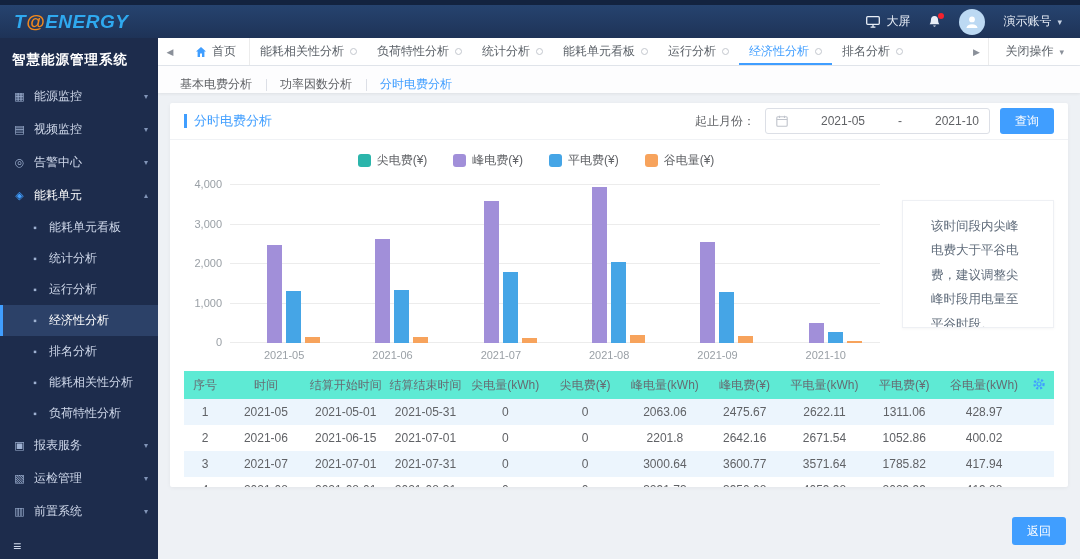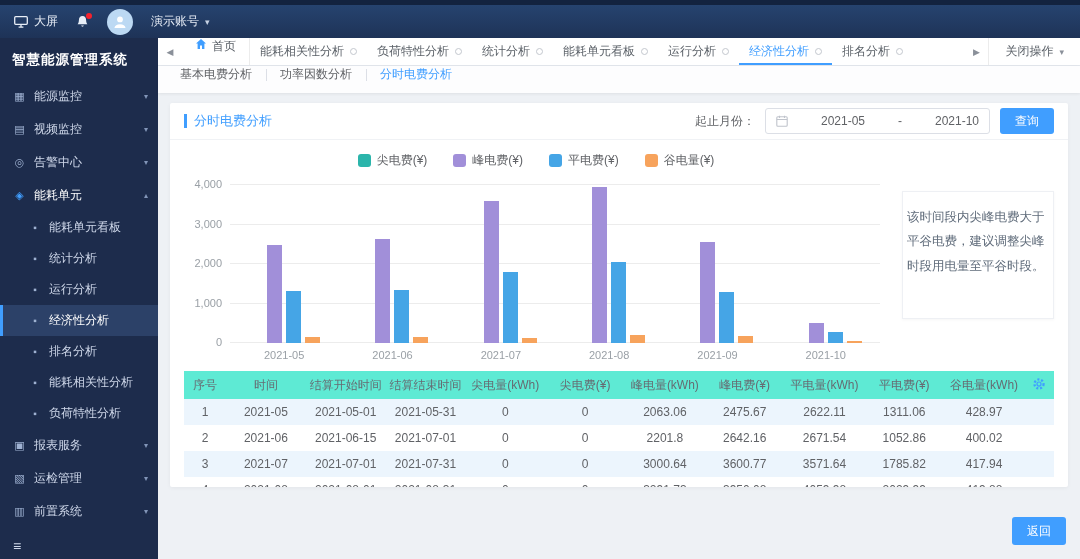--- a/index.html
+++ b/index.html
@@ -35,33 +35,33 @@
   .child-item .ci-icon { font-size:10px; color:#9fb2d2; width:12px; text-align:center; }
   .child-item.active { background:#2c4168; border-left:3px solid #409eff; padding-left:26px; color:#fff; }
   .collapse-btn { position:absolute; bottom:5px; left:13px; font-size:14px; color:#cfd8ea; cursor:pointer; }
 
   .main { flex:1; min-width:0; display:flex; flex-direction:column; }
 
   
   .tabbar { height:28px; background:#fff; display:flex; align-items:center;
     font-size:12px; color:#595f66; border-bottom:1px solid #e3e7ed; flex-shrink:0; }
   .arrow-btn { width:24px; text-align:center; color:#8a9099; font-size:9px; cursor:pointer; }
-  .tab-home { display:flex; gap:5px; padding:0 13px; height:100%;
+  .tab-home { display:flex; align-items:center; gap:5px; padding:0 13px; height:100%;
     border-right:1px solid #ececec; cursor:pointer; }
   .tab-list { display:flex; height:100%; overflow:hidden; }
   .tab-item { padding:0 10px; height:100%; display:flex; align-items:center; gap:6px;
     white-space:nowrap; cursor:pointer; }
   .tab-item.active { color:#409eff; box-shadow:inset 0 -2px 0 #409eff; }
   .close-dot { width:7px; height:7px; border:1px solid #c3c7ce; border-radius:50%; }
   .tabbar-right { margin-left:auto; display:flex; align-items:center; height:100%; }
   .close-ops { border-left:1px solid #ececec; padding:0 16px; height:100%;
     display:flex; align-items:center; gap:6px; cursor:pointer; }
 
   
-  .subtabs { height:27px; background:#fdfdfe; display:flex; align-items:flex-start; padding-left:8px;
+  .subtabs { height:27px; background:#fdfdfe; display:flex; align-items:flex-end; padding-left:8px;
     font-size:12px; color:#606266; box-shadow:0 1px 3px rgba(0,0,0,.07); position:relative; z-index:1; flex-shrink:0; }
   .subtab { padding:0 14px; position:relative; cursor:pointer; }
   .subtab + .subtab::before { content:""; position:absolute; left:0; top:50%; transform:translateY(-50%);
     width:1px; height:12px; background:#dcdfe6; }
   .subtab.active { color:#409eff; }
 
   
   .content { flex:1; padding:10px 12px 6px; display:flex; flex-direction:column; overflow:hidden; }
   .card { background:#fff; border-radius:2px; box-shadow:0 1px 4px rgba(0,0,0,.05); }
   .card-head { height:37px; display:flex; align-items:center; justify-content:space-between;
@@ -84,38 +84,41 @@
   .ytick { position:absolute; right:calc(100% + 8px); top:-6px; font-size:11px; color:#9aa0a6; white-space:nowrap; }
   .groups { position:absolute; inset:0; display:flex; }
   .bar-group { flex:1; display:flex; align-items:flex-end; justify-content:center; gap:4px; }
   .bar { width:15px; }
   .xlabels { display:flex; margin:6px 8px 0 46px; }
   .xlabel { flex:1; text-align:center; font-size:11px; color:#9aa0a6; }
 
   .suggest-col { width:152px; flex-shrink:0; margin-left:14px; margin-top:30px; }
   .sg-head { background:#d9ecff; color:#409eff; font-size:13px; height:28px; border-radius:2px;
     display:flex; align-items:center; gap:7px; padding:0 10px; }
-  .sg-body { margin-top:9px; border:1px solid #eef0f4; box-shadow:0 1px 3px rgba(0,0,0,.04);
-    padding:13px 4px; font-size:12.5px; color:#5f6b7a; line-height:1.95; height:128px; overflow:hidden; }
+  .sg-body { margin-top:18px; border:1px solid #eef0f4; box-shadow:0 1px 3px rgba(0,0,0,.04);
+    padding:13px 28px; font-size:12.5px; color:#5f6b7a; line-height:1.95; height:128px; overflow:hidden; }
 
   .table-wrap { margin:6px 14px 0; height:116px; overflow:hidden; padding-bottom:4px; }
   table { width:100%; border-collapse:collapse; table-layout:fixed; font-size:12px; color:#606266; }
   th { font-weight:normal; background:#5eead4; height:28px; color:#666b72; }
   td { height:26px; text-align:center; overflow:hidden; white-space:nowrap; }
   tbody tr:nth-child(odd) { background:#ecf5fd; }
   .gear-cell { width:30px; }
 
   .return-row { margin-top:auto; display:flex; justify-content:flex-end; padding:10px 2px 8px;align-items:center; }
 </style>
 </head>
 <body>
 
 <div class="top-strip"></div>
 
 <header class="topbar">
+  <div class="logo">
+    <span>T</span><span class="at">@</span><span>ENERGY</span>
+  </div>
   <div class="topbar-right">
     <span class="tb-item">
       <svg width="14" height="12" viewBox="0 0 14 12">
           <rect x="0.7" y="0.7" width="12.6" height="7.6" rx="1" fill="none" stroke="#e8eef7" stroke-width="1.3"></rect>
           <path d="M4.6 11.2 H9.4 M7 8.6 V11.2" stroke="#e8eef7" stroke-width="1.3" fill="none"></path>
         </svg>
       <span>大屏</span>
     </span>
     <span class="tb-item bell-wrap">
       <svg width="13" height="14" viewBox="0 0 13 14">

